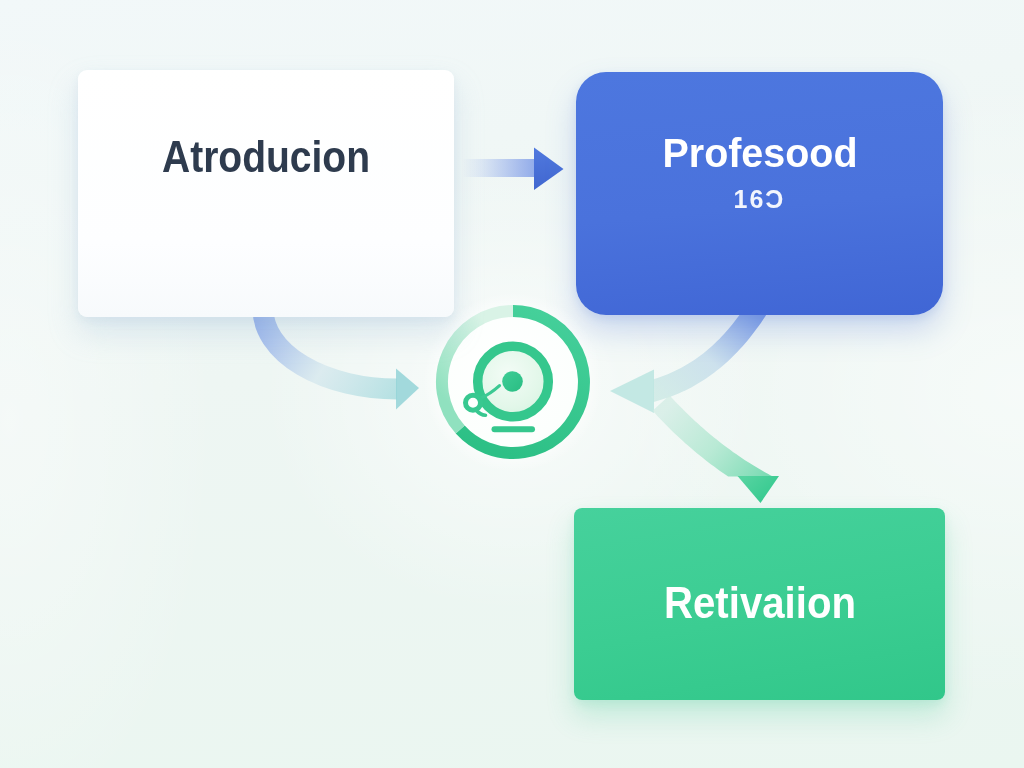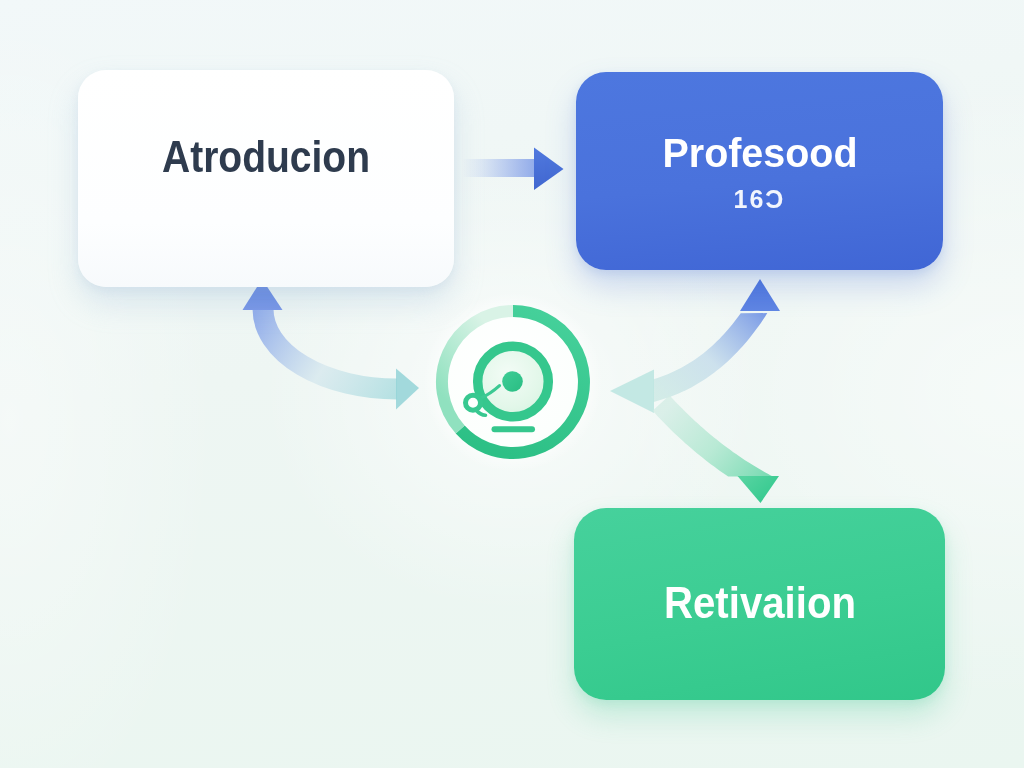--- a/index.html
+++ b/index.html
@@ -17,47 +17,47 @@
   }
   .node { position: absolute; }
   .node .label, .node .sublabel {
     position: absolute;
     left: 50%;
     white-space: nowrap;
     font-weight: bold;
     line-height: 1;
   }
   #node-intro {
-    left: 78px; top: 70px; width: 376px; height: 217px;
-    border-radius: 28px;
+    left: 78px; top: 70px; width: 376px; height: 247px;
+    border-radius: 9px;
     background: linear-gradient(180deg, #ffffff 0%, #fdfeff 70%, #f7fafc 100%);
     box-shadow: 0 16px 30px rgba(153, 187, 216, 0.28), 0 4px 10px rgba(153,187,216,0.14);
   }
   #node-intro .label {
     top: 86px; transform: translate(-50%,-50%) scaleX(0.867);
     color: #2e3b4e; font-size: 45px;
   }
   #node-profesood {
-    left: 576px; top: 72px; width: 367px; height: 198px;
+    left: 576px; top: 72px; width: 367px; height: 243px;
     border-radius: 30px;
     background: linear-gradient(175deg, #4d77df 0%, #4a72dc 55%, #4066d5 100%);
     box-shadow: 0 16px 30px rgba(88, 125, 216, 0.26), 0 4px 10px rgba(88,125,216,0.14);
   }
   #node-profesood .label {
     top: 81px; transform: translate(-50%,-50%) scaleX(0.962);
     color: #ffffff; font-size: 41px;
   }
   #node-profesood .sublabel {
     top: 127px; transform: translate(-50%,-50%);
     color: rgba(255,255,255,0.93);
     font-size: 25px; font-weight: bold; letter-spacing: 2px;
   }
   #node-retivaiion {
     left: 574px; top: 508px; width: 371px; height: 192px;
-    border-radius: 32px;
+    border-radius: 8px;
     background: linear-gradient(170deg, #46d19c 0%, #3bcd92 55%, #31c78a 100%);
     box-shadow: 0 16px 28px rgba(62, 200, 145, 0.24), 0 4px 10px rgba(62,200,145,0.12);
   }
   #node-retivaiion .label {
     top: 94px; transform: translate(-50%,-50%) scaleX(0.893);
     color: #ffffff; font-size: 45px;
   }
   svg.layer { position: absolute; left: 0; top: 0; }
   svg.icon { position: absolute; }
 </style>

